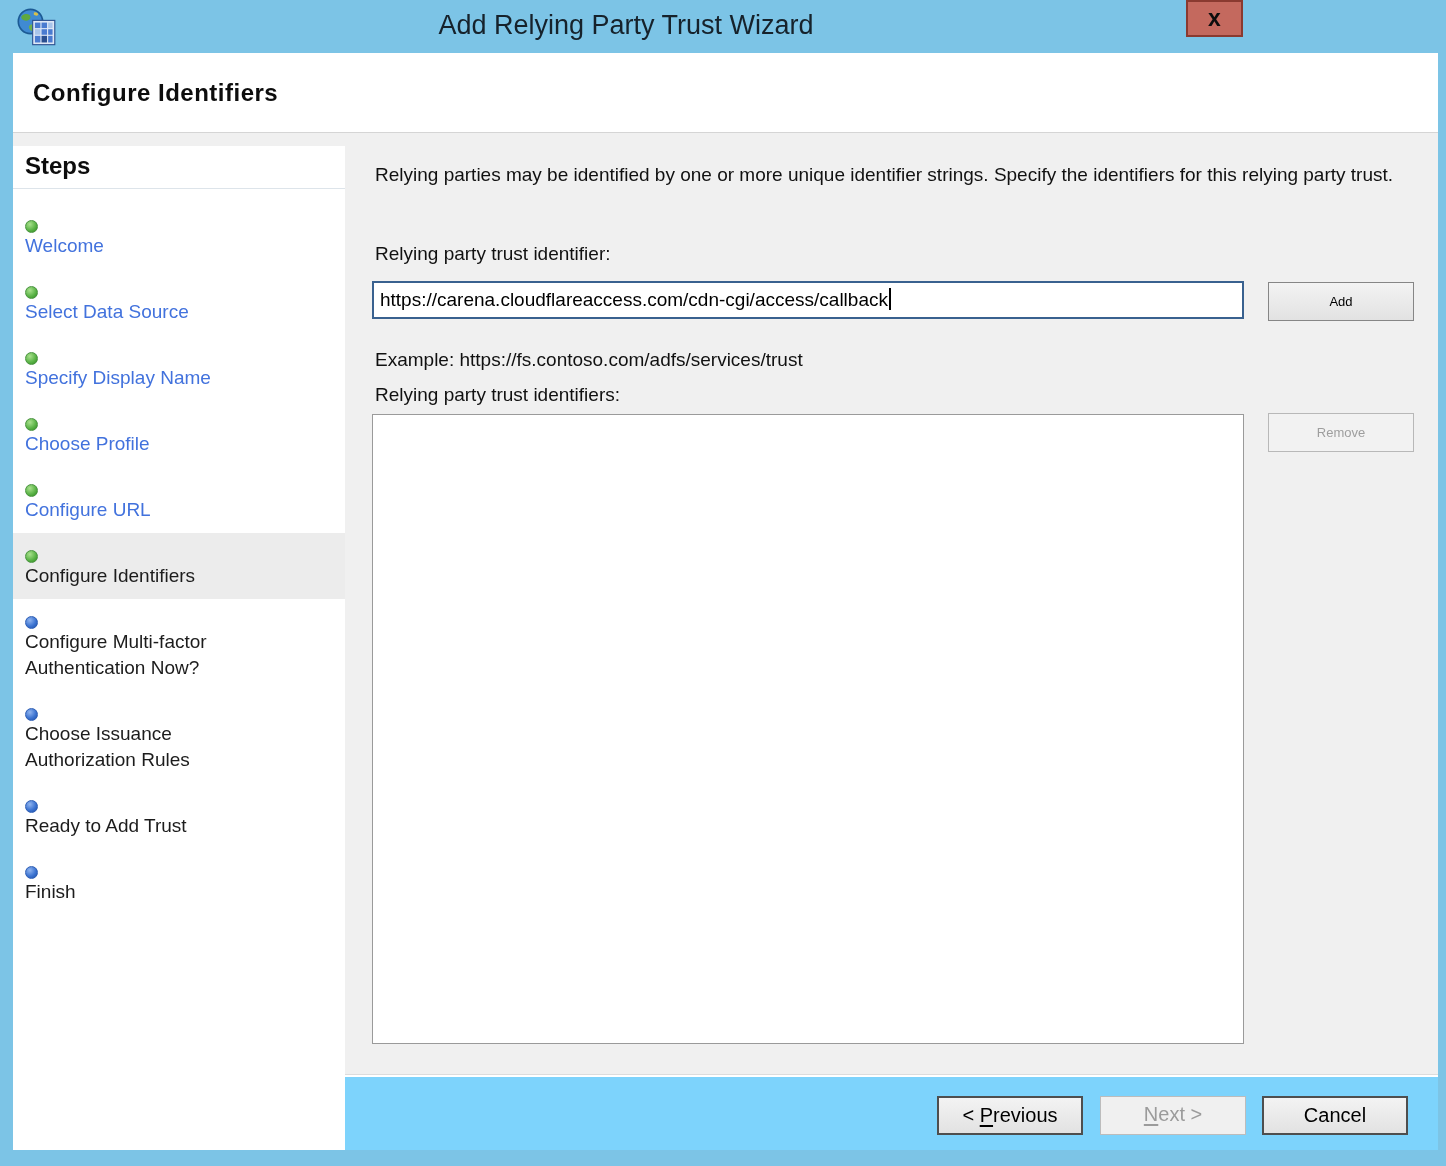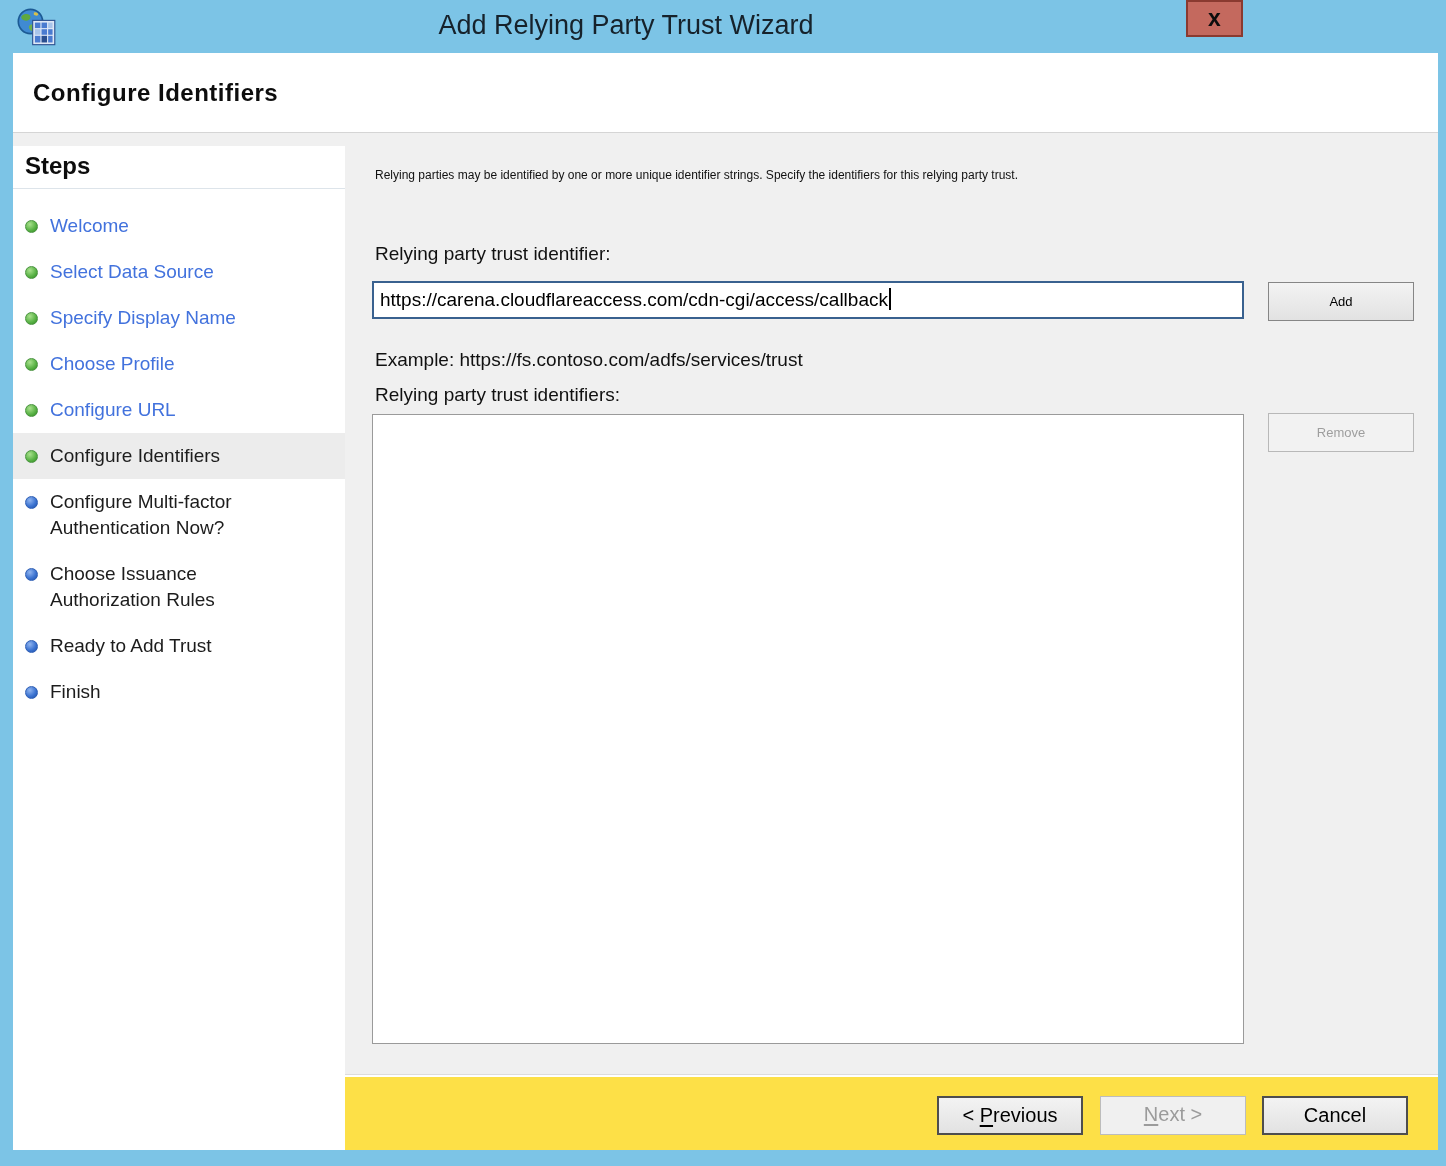--- a/index.html
+++ b/index.html
@@ -46,21 +46,21 @@
     background:#ffffff;
   }
   .steps-header {
     padding:6px 0 8px 12px; font-size:24px; font-weight:bold; color:#0d0d0d;
     border-bottom:1px solid #dde4ea;
   }
   .steps-list { list-style:none; margin-top:14px; }
   .step {
     display:flex; align-items:flex-start;
     padding:10px 6px 10px 12px;
-    font-size:19px; line-height:26px; color:#1c1c1c;
+    font-size:19px; line-height:26px; color:#1c1c1c;flex-direction:column;
   }
   .step .bullet {
     flex:0 0 13px; width:13px; height:13px; border-radius:50%;
     margin:7px 12px 0 0;
   }
   .step.done .bullet {
     background:radial-gradient(circle at 35% 30%, #a9e18d, #5cb448 55%, #2e8a1f);
     border:1px solid #4a9440;
   }
   .step.pending .bullet, .step.current .bullet.blue {
@@ -71,21 +71,21 @@
     background:radial-gradient(circle at 35% 30%, #a9e18d, #5cb448 55%, #2e8a1f);
     border:1px solid #4a9440;
   }
   .step.done span.lbl { color:#4272dd; cursor:pointer; }
   .step.current { background:#ececec; }
   .step .lbl { max-width:260px; }
 
   
   .content-text {
     position:absolute; left:362px; top:108px; width:1040px;
-    font-size:12px; line-height:28px; color:#111;
+    font-size:19px; line-height:28px; color:#111;
   }
   .label-identifier { position:absolute; left:362px; top:190px; font-size:19px; color:#111; }
   .identifier-input {
     position:absolute; left:359px; top:228px; width:872px; height:38px;
     background:#ffffff; border:2px solid #39618f;
     font-size:19px; line-height:34px; padding-left:6px;
     white-space:nowrap; overflow:hidden; color:#000;
   }
   .caret {
     display:inline-block; width:2px; height:22px; background:#000;
@@ -104,21 +104,21 @@
   .example-text { position:absolute; left:362px; top:296px; font-size:19px; color:#111; }
   .label-identifiers { position:absolute; left:362px; top:331px; font-size:19px; color:#111; }
   .identifiers-list {
     position:absolute; left:359px; top:361px; width:872px; height:630px;
     background:#ffffff; border:1px solid #9a9a9a;
   }
 
   
   .footer {
     position:absolute; left:332px; right:0; top:1022px; bottom:0;
-    background:#fde047; border-top:2px solid #ffffff; box-shadow:0 -1px 0 #dcdcdc;
+    background:#7dd3fc; border-top:2px solid #ffffff; box-shadow:0 -1px 0 #dcdcdc;
   }
   .footer .btn { top:19px; width:146px; height:39px; line-height:35px; font-size:20px; }
   .btn-previous { left:592px; border:2px solid #4e4e4e; }
   .btn-next {
     left:755px; width:145px;
     background:#f0f0f0; border:1px solid #bcbcbc; color:#9b9b9b;
   }
   .btn-cancel { left:917px; width:145px; border:2px solid #4e4e4e; }
   .ukey { text-decoration:underline; text-underline-offset:3px; }
 </style>

